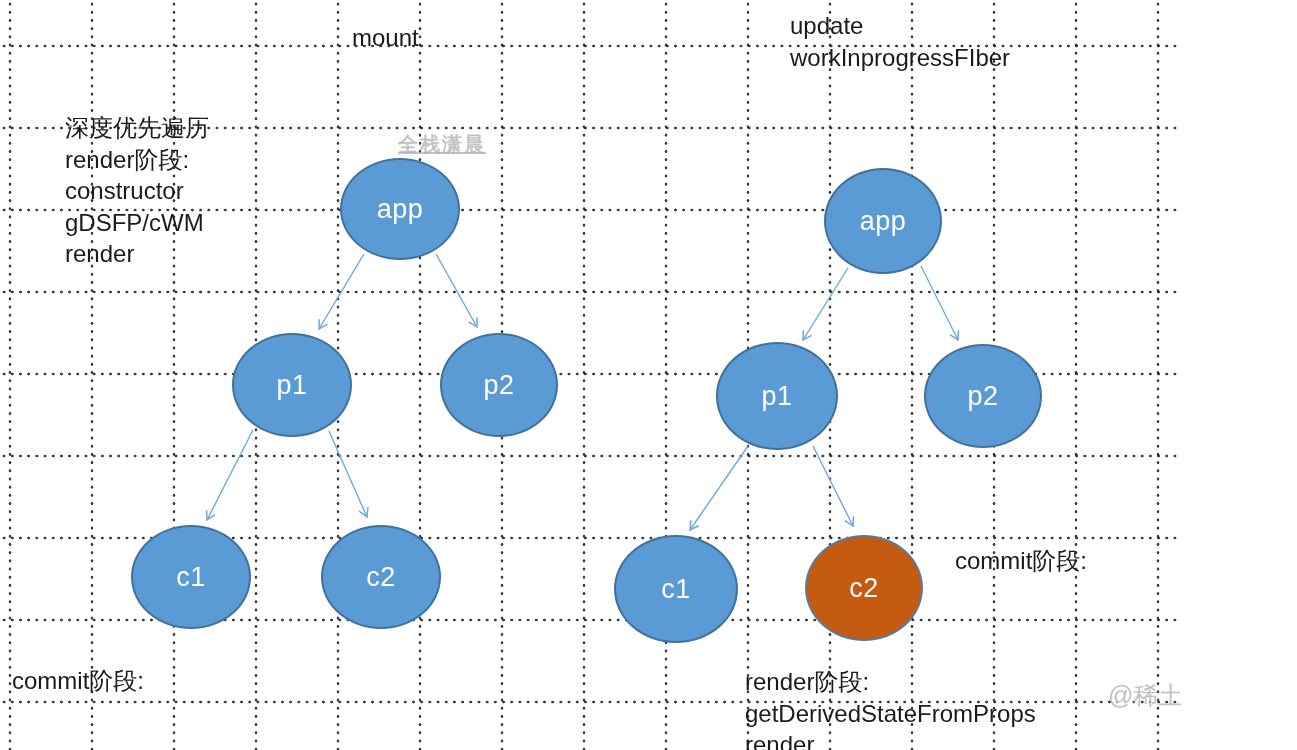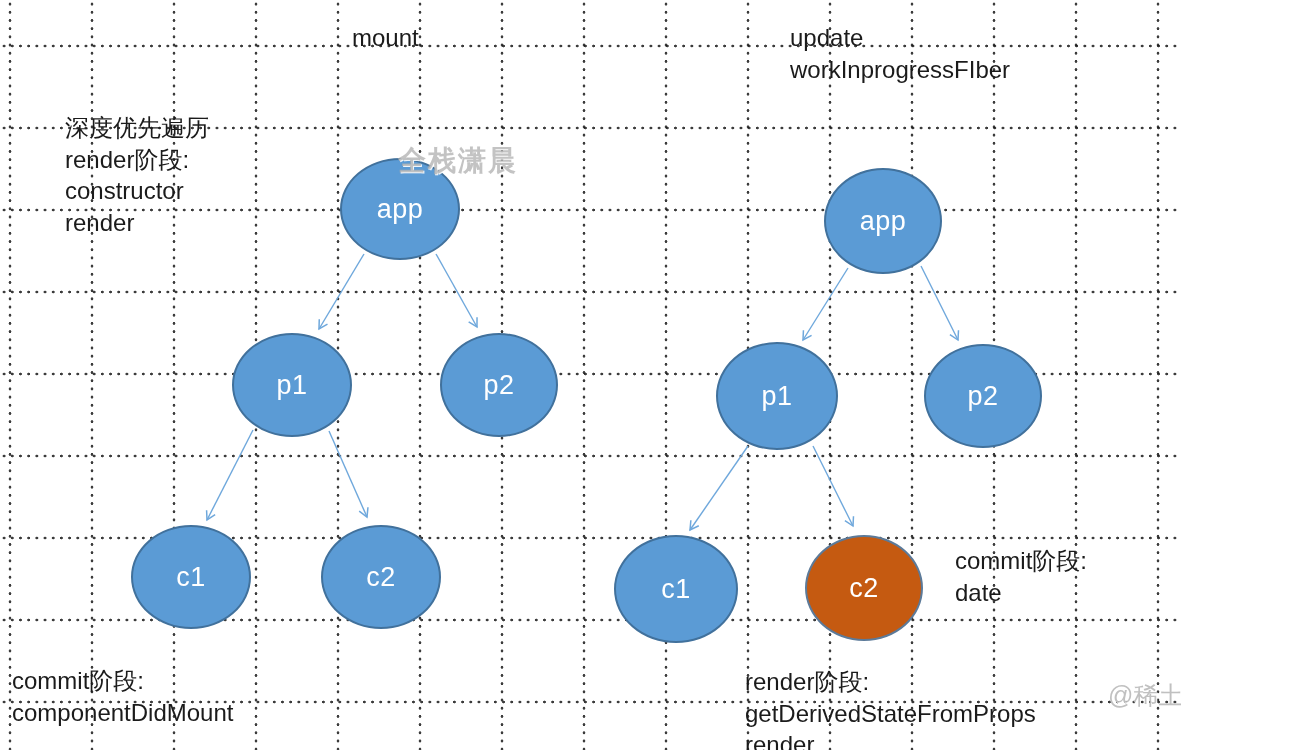--- a/index.html
+++ b/index.html
@@ -50,27 +50,28 @@
   .txt {
     position: absolute;
     color: #1b1b1b;
     font-size: 24px;
     line-height: 31.5px;
     white-space: nowrap;
   }
   .watermark-center {
     position: absolute;
     left: 398px;
-    top: 142px;
-    font-size: 28px;
+    top: 131px;
+    font-size: 20px;
     font-weight: bold;
     color: rgba(175,175,175,0.75);
     text-shadow: 1px 1px 0 rgba(255,255,255,0.9);
     letter-spacing: 2px;
     white-space: nowrap;
+    text-decoration: underline;
   }
   .watermark-corner {
     position: absolute;
     left: 1108px;
     top: 679px;
     font-size: 25px;
     color: rgba(185,185,185,0.9);
     text-shadow: 1px 1px 0 rgba(255,255,255,0.9);
     white-space: nowrap;
   }
@@ -93,40 +94,39 @@
     <line x1="848" y1="268" x2="803" y2="340" stroke="#6FA8DC" stroke-width="1.4" marker-end="url(#arrowhead)"></line>
     <line x1="921" y1="266" x2="958" y2="340" stroke="#6FA8DC" stroke-width="1.4" marker-end="url(#arrowhead)"></line>
     <line x1="748" y1="446" x2="690" y2="530" stroke="#6FA8DC" stroke-width="1.4" marker-end="url(#arrowhead)"></line>
     <line x1="813" y1="446" x2="853" y2="526" stroke="#6FA8DC" stroke-width="1.4" marker-end="url(#arrowhead)"></line>
   </svg>
 
   <div class="txt" style="left:352px; top:22px;">
     <div>mount</div>
   </div>
 
-  <div class="txt" style="left:790px; top:22px;">
+  <div class="txt" style="left:790px; top:10px;">
     <div>update</div>
     <div>workInprogressFIber</div>
   </div>
 
   <div class="txt" style="left:65px; top:112px;">
     <div>深度优先遍历</div>
     <div>render阶段:</div>
     <div>constructor</div>
+    <div>gDSFP/cWM</div>
     <div>render</div>
   </div>
 
   <div class="txt" style="left:12px; top:665px;">
     <div>commit阶段:</div>
-    <div>componentDidMount</div>
   </div>
 
   <div class="txt" style="left:955px; top:545px;">
     <div>commit阶段:</div>
-    <div>date</div>
   </div>
 
   <div class="txt" style="left:745px; top:666px;">
     <div>render阶段:</div>
     <div>getDerivedStateFromProps</div>
     <div>render</div>
   </div>
 
   <div class="node blue" style="left:340px; top:158px; width:120px; height:102px;">app</div>
   <div class="node blue" style="left:232px; top:333px; width:120px; height:104px;">p1</div>

